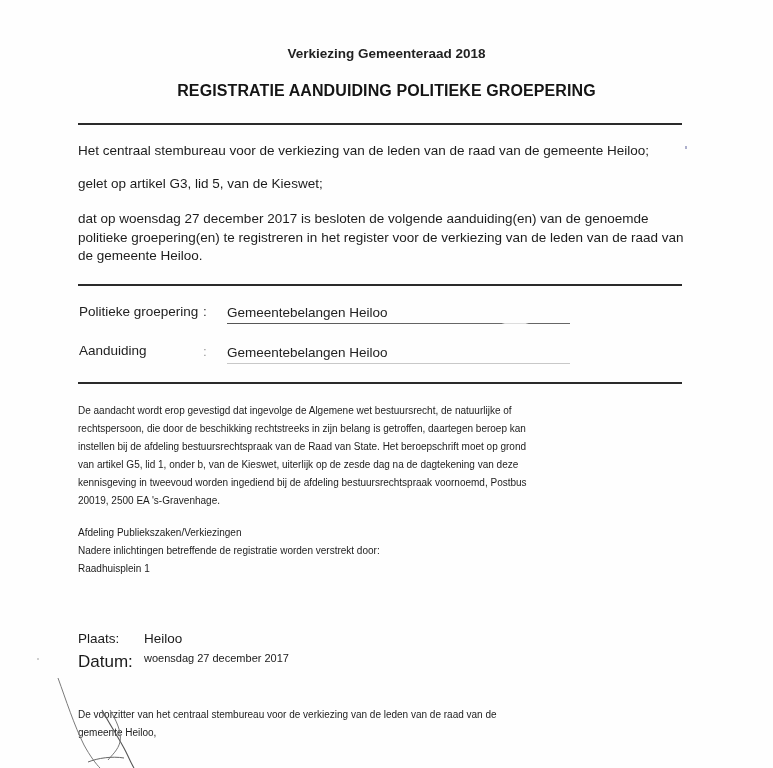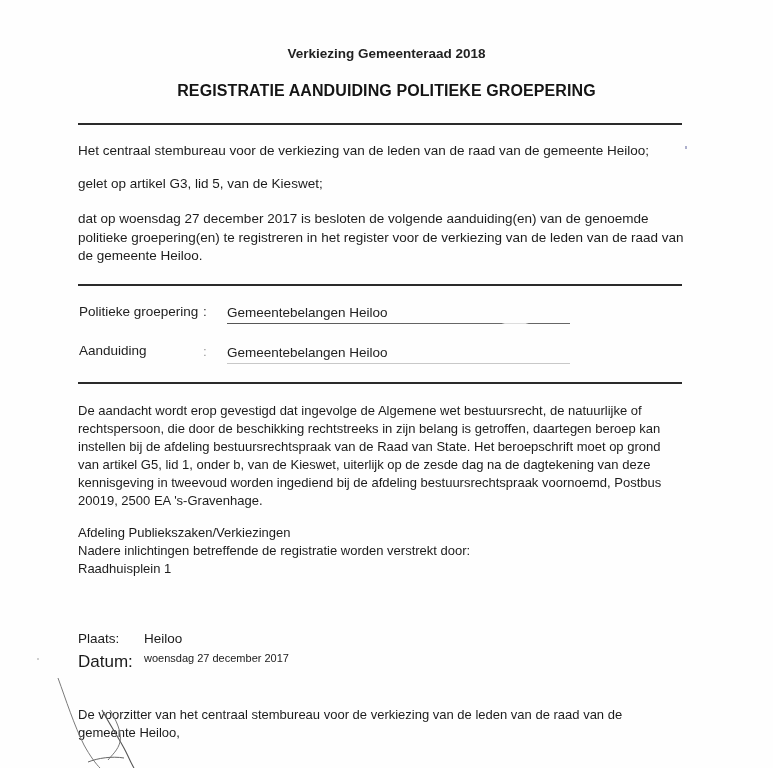--- a/index.html
+++ b/index.html
@@ -69,21 +69,21 @@
       color: #222;
     }
     .field-line {
       position: absolute;
       left: 227px;
       height: 1px;
     }
     .block {
       position: absolute;
       left: 78px;
-      font-size: 13px;
+      font-size: 10px;
       line-height: 18px;
       color: #1c1c1c;
       width: 620px;
     }
     .speck {
       position: absolute;
       width: 2px; height: 3px;
       background: #8a8fb8;
       opacity: 0.7;
     }

